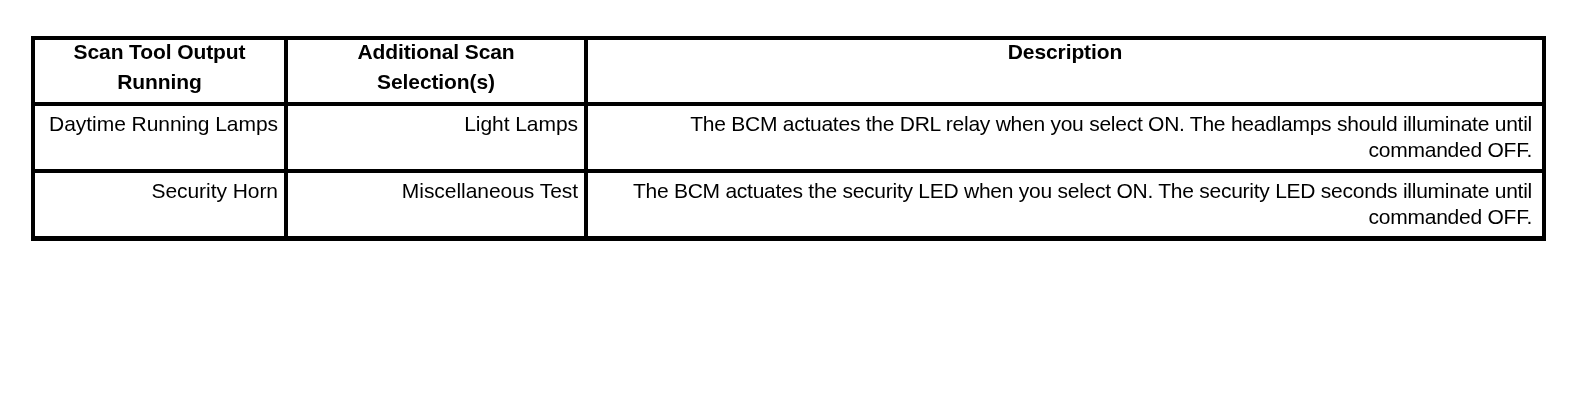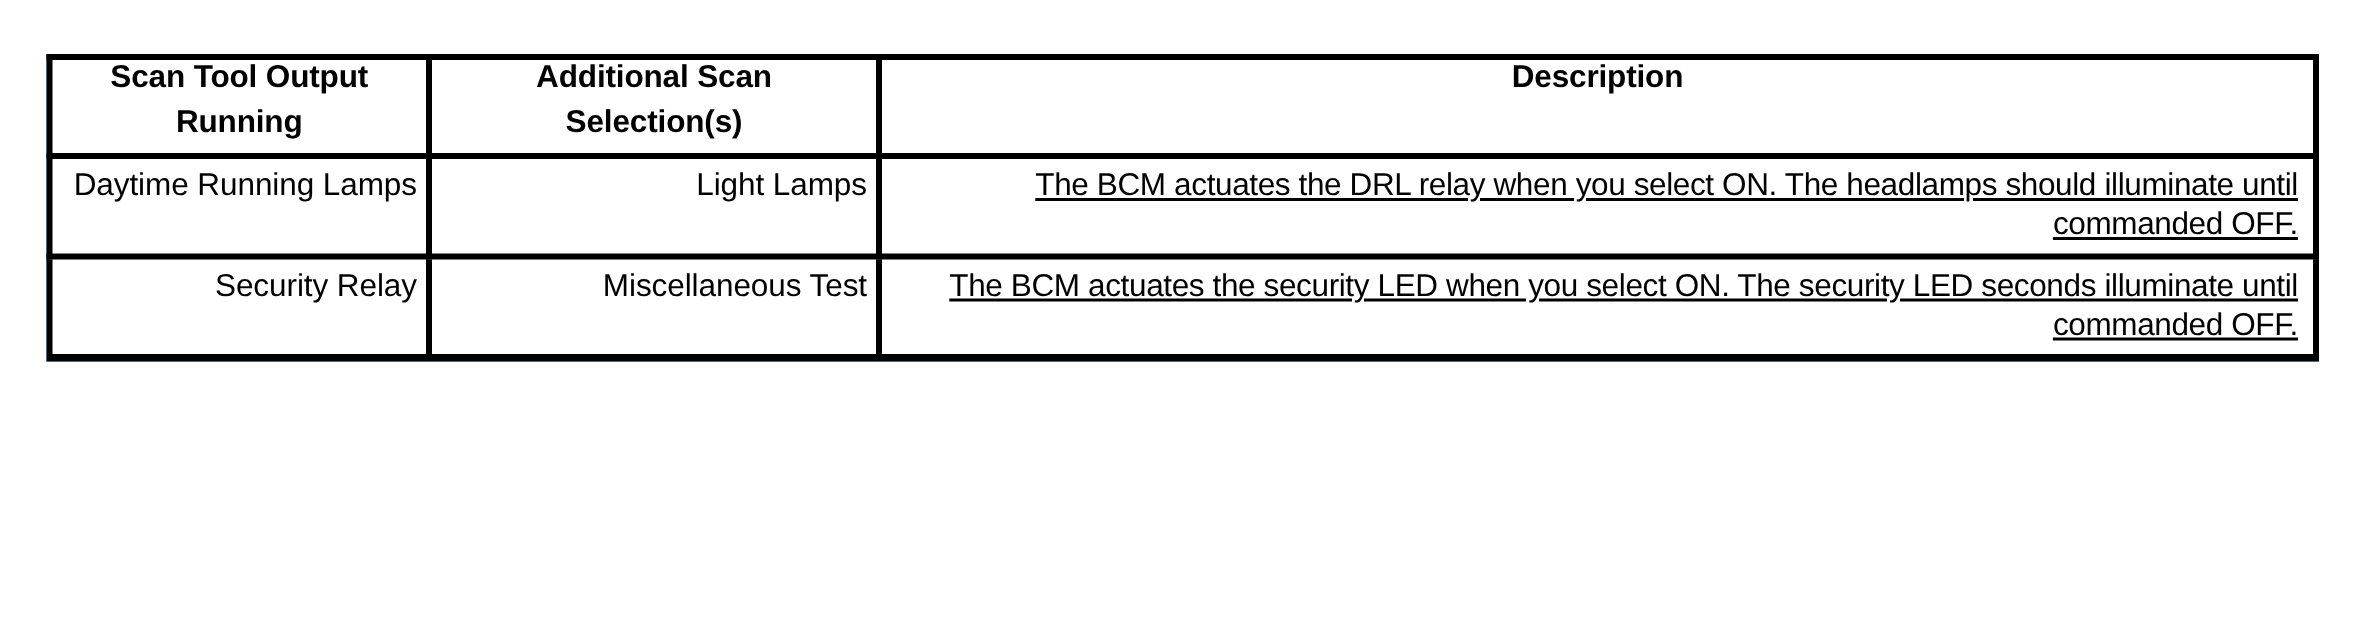--- a/index.html
+++ b/index.html
@@ -26,21 +26,21 @@
     position: absolute;
     left: 31px;
     top: 36px;
     width: 1511px;
   }
 
   table.bcm-table {
     border-collapse: collapse;
     table-layout: fixed;
     width: 1511px;
-    background: #0ea5e9;
+    background: #22c55e;
   }
 
   table.bcm-table col.c1 { width: 253px; }
   table.bcm-table col.c2 { width: 300px; }
   table.bcm-table col.c3 { width: 958px; }
 
   table.bcm-table th,
   table.bcm-table td {
     border-left: 4px solid #000000;
     border-right: 4px solid #000000;
@@ -85,21 +85,20 @@
     font-size: 21px;
     line-height: 1.22;
     padding: 5px 6px 4px 6px;
     text-align: right;
     letter-spacing: -0.15px;
   }
   tbody td.col-desc .cell {
     padding-left: 7px;
     padding-right: 10px;
     letter-spacing: -0.25px;
-    text-decoration: underline;
   }
   tbody td.col-ctrl .cell,
   tbody td.col-menu .cell {
     letter-spacing: -0.05px;
   }
 </style>
 </head>
 <body>
 
 <div class="page">
@@ -138,21 +137,21 @@
           </td>
           <td class="col-desc">
             <span class="cell">The BCM actuates the DRL relay when you select ON. The headlamps should illuminate until commanded OFF.</span>
           </td>
         </tr>
 
 
 
         <tr>
           <td class="col-ctrl">
-            <span class="cell">Security Relay</span>
+            <span class="cell">Security Horn</span>
           </td>
           <td class="col-menu">
             <span class="cell">Miscellaneous Test</span>
           </td>
           <td class="col-desc">
             <span class="cell">The BCM actuates the security LED when you select ON. The security LED seconds illuminate until commanded OFF.</span>
           </td>
         </tr>
       </tbody>
     </table>

